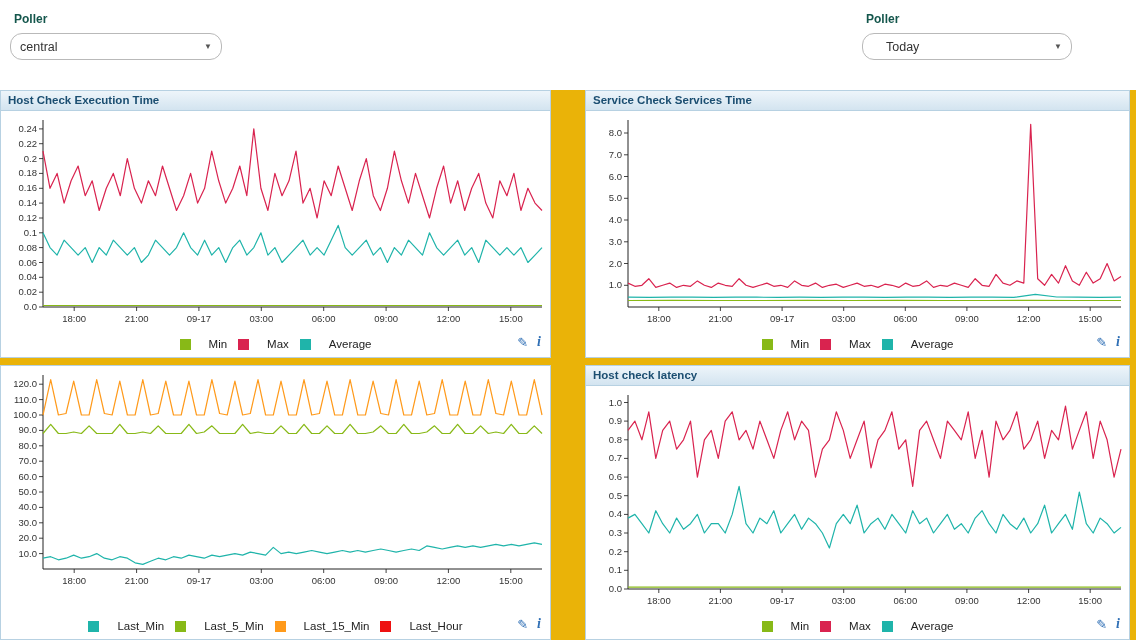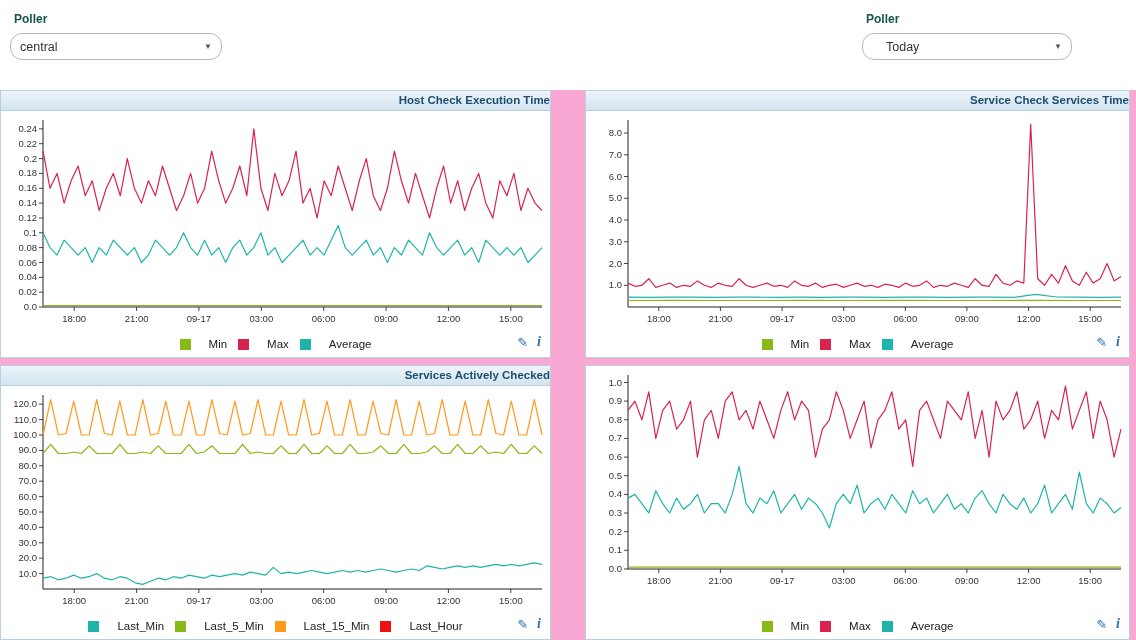--- a/index.html
+++ b/index.html
@@ -10,23 +10,23 @@
   
   .controls { position:relative; height:90px; background:#fff; }
   .control { position:absolute; top:12px; }
   .control-label { font-size:12px; font-weight:bold; color:#14564c; margin:0 0 7px 4px; }
   .select { width:212px; height:27px; border:1px solid #b9b9b9; border-radius:12px;
             background:#fff; display:flex; align-items:center; justify-content:space-between;
             padding:0 9px; font-size:12.5px; color:#333; cursor:pointer; }
   .select .arrow { font-size:8px; color:#555; }
 
   
-  .charts-region { height:550px; background:#f9a8d4; display:grid;
+  .charts-region { height:550px; background:#eab308; display:grid;
                    grid-template-columns:551px 545px; grid-template-rows:268px 275px;
-                   column-gap:34px; row-gap:7px;text-align:right; }
+                   column-gap:34px; row-gap:7px; }
   .panel { background:#fff; border:1px solid #b7d1e2; display:flex; flex-direction:column; }
   .panel-header { height:20px; flex:0 0 20px; background:linear-gradient(#eef5fa,#d3e4f0);
                   border-bottom:1px solid #b7d1e2; font-size:11.5px; font-weight:bold;
                   color:#1b4e71; line-height:19px; padding-left:7px; }
   .chart-body { flex:1 1 auto; position:relative; }
   .chart-body svg { position:absolute; left:0; top:0; }
   svg text { font-family:"Liberation Sans", sans-serif; font-size:9.5px; fill:#333; }
 
   .panel-footer { height:26px; flex:0 0 26px; position:relative; }
   .legend { position:absolute; left:0; right:0; top:0; height:26px; display:flex;
@@ -196,21 +196,20 @@
             </span>
           </div>
         <div class="footer-icons">
           <span class="icon-edit">✎</span>
           <span class="icon-info">i</span>
         </div>
       </div>
     </div>
 
     <div class="panel">
-      <div class="panel-header">Services Actively Checked</div>
       <div class="chart-body">
         <svg width="549" height="227">
             <line x1="38" x2="42" y1="187.6" y2="187.6" stroke="#444" stroke-width="1"></line>
             <text x="36" y="190.6" text-anchor="end">10.0</text>
             <line x1="38" x2="42" y1="172.2" y2="172.2" stroke="#444" stroke-width="1"></line>
             <text x="36" y="175.2" text-anchor="end">20.0</text>
             <line x1="38" x2="42" y1="156.8" y2="156.8" stroke="#444" stroke-width="1"></line>
             <text x="36" y="159.8" text-anchor="end">30.0</text>
             <line x1="38" x2="42" y1="141.4" y2="141.4" stroke="#444" stroke-width="1"></line>
             <text x="36" y="144.4" text-anchor="end">40.0</text>
@@ -273,20 +272,21 @@
             </span>
           </div>
         <div class="footer-icons">
           <span class="icon-edit">✎</span>
           <span class="icon-info">i</span>
         </div>
       </div>
     </div>
 
     <div class="panel">
+      <div class="panel-header">Host check latency</div>
       <div class="chart-body">
         <svg width="543" height="227">
             <line x1="38" x2="42" y1="203.0" y2="203.0" stroke="#444" stroke-width="1"></line>
             <text x="36" y="206" text-anchor="end">0.0</text>
             <line x1="38" x2="42" y1="184.3" y2="184.3" stroke="#444" stroke-width="1"></line>
             <text x="36" y="187.3" text-anchor="end">0.1</text>
             <line x1="38" x2="42" y1="165.7" y2="165.7" stroke="#444" stroke-width="1"></line>
             <text x="36" y="168.7" text-anchor="end">0.2</text>
             <line x1="38" x2="42" y1="147.0" y2="147.0" stroke="#444" stroke-width="1"></line>
             <text x="36" y="150" text-anchor="end">0.3</text>

